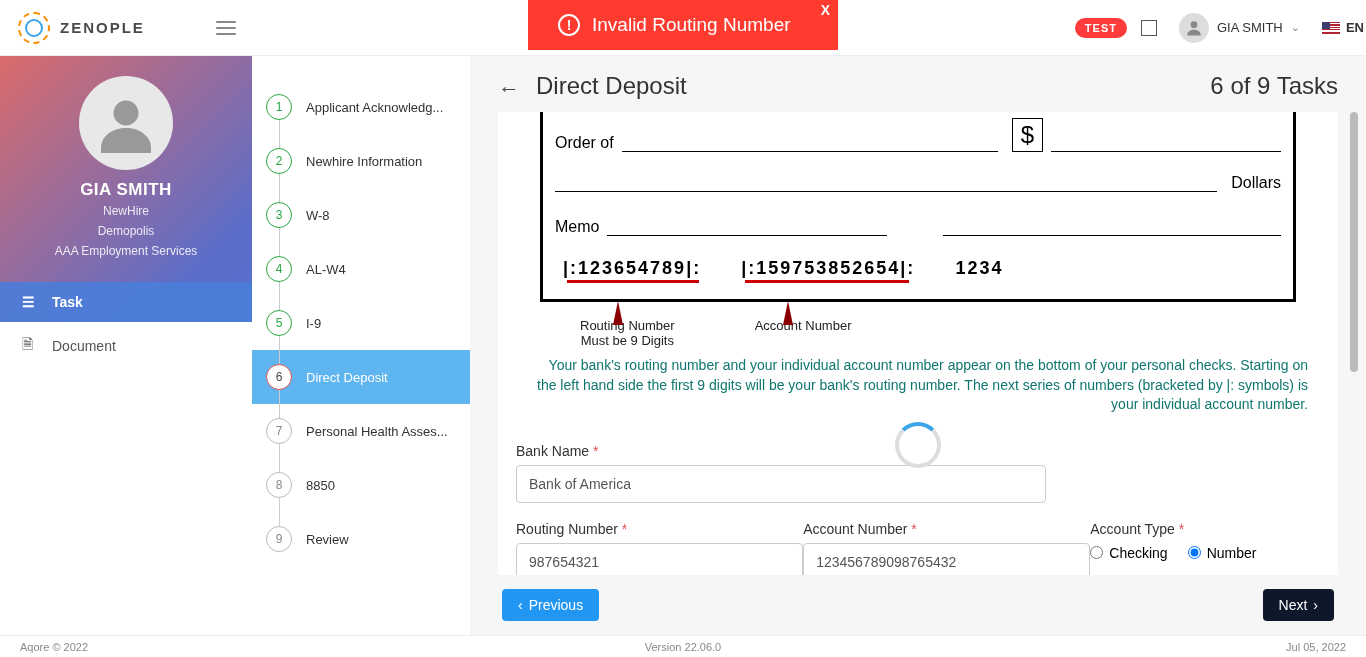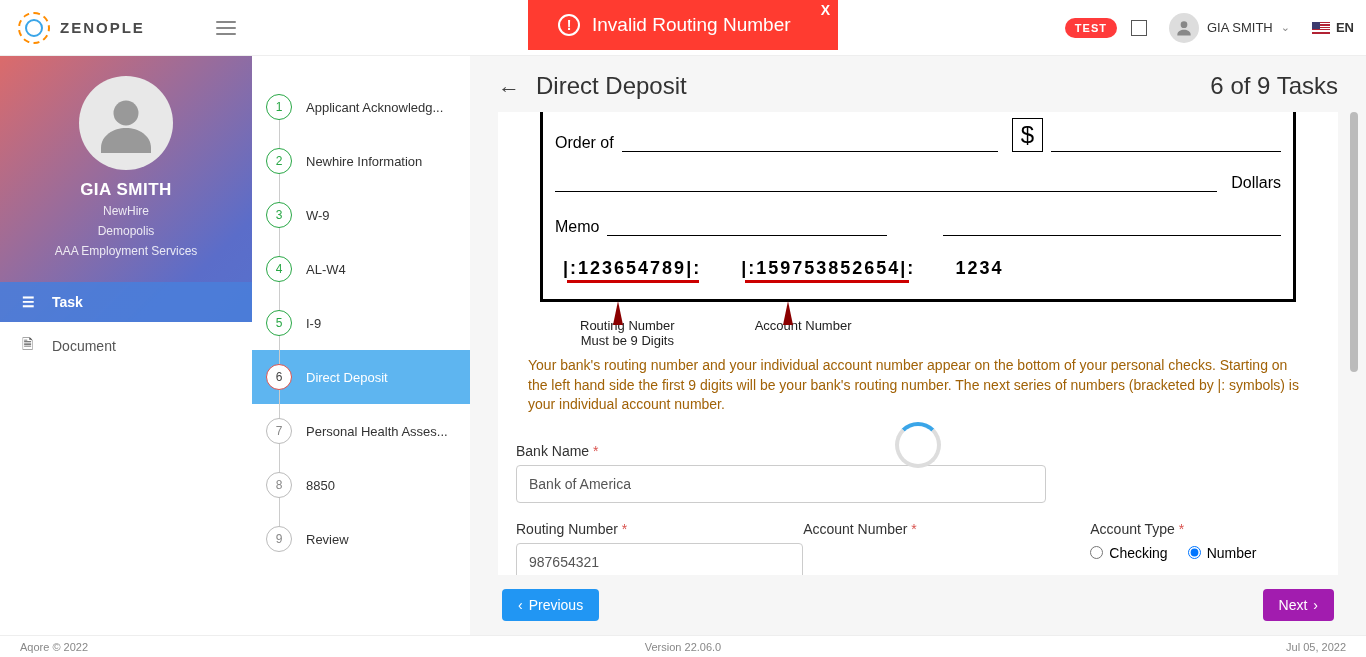--- a/index.html
+++ b/index.html
@@ -6,21 +6,21 @@
 body { width: 1366px; height: 657px; background: #f5f5f5; position: relative; overflow: hidden; }
 
 
 .header { position: absolute; top: 0; left: 0; right: 0; height: 56px; background: #fff; display: flex; align-items: center; border-bottom: 1px solid #eee; z-index: 50; }
 .logo-area { display: flex; align-items: center; gap: 10px; padding-left: 18px; width: 252px; }
 .logo-icon { width: 32px; height: 32px; border: 2px dashed #ff8c00; border-radius: 50%; display: flex; align-items: center; justify-content: center; position: relative; }
 .logo-icon::before { content: ''; width: 14px; height: 14px; border: 2px solid #3aa5e8; border-radius: 50%; }
 .logo-text { font-size: 15px; font-weight: 600; letter-spacing: 2px; color: #4a4a4a; text-align: center; }
 .hamburger { margin-left: auto; margin-right: 16px; cursor: pointer; display: flex; flex-direction: column; gap: 4px; }
 .hamburger span { width: 20px; height: 2px; background: #888; border-radius: 1px; }
-.header-right { margin-left: auto; display: flex; align-items: center; gap: 14px; padding-right: 12px; }
+.header-right { margin-left: auto; display: flex; align-items: center; gap: 14px; padding-right: 2px; }
 .test-badge { background: #ff3b3b; color: #fff; font-size: 11px; font-weight: bold; padding: 4px 10px; border-radius: 12px; letter-spacing: 1px; }
 .fullscreen-icon { width: 16px; height: 16px; border: 1.5px solid #555; position: relative; cursor: pointer; }
 .user-dropdown { display: flex; align-items: center; gap: 8px; cursor: pointer; padding: 0 8px; }
 .user-avatar-sm { width: 30px; height: 30px; border-radius: 50%; background: #ddd; display: flex; align-items: center; justify-content: center; }
 .user-avatar-sm svg { width: 20px; height:20px; fill:#888; }
 .user-name { font-size: 13px; font-weight: 500; color: #333; }
 .chevron { font-size: 11px; color: #888; }
 .lang { display: flex; align-items: center; gap: 6px; font-size: 13px; font-weight: 600; color: #333; }
 .flag { width: 18px; height: 12px; background: linear-gradient(to bottom, #b22234 0 7%, #fff 7% 14%, #b22234 14% 21%, #fff 21% 28%, #b22234 28% 35%, #fff 35% 42%, #b22234 42% 50%, #fff 50% 57%, #b22234 57% 64%, #fff 64% 71%, #b22234 71% 78%, #fff 78% 85%, #b22234 85% 100%); position: relative; }
 .flag::before { content:''; position:absolute; top:0; left:0; width:8px; height:7px; background:#3c3b6e; }
@@ -76,39 +76,39 @@
 .micr { font-family: monospace; font-size: 18px; letter-spacing: 2px; display: flex; gap: 40px; margin-top: 22px; padding-left: 8px; font-weight: bold; }
 .micr-routing { position: relative; }
 .micr-routing::after { content:''; position:absolute; left:4px; right:2px; bottom:-4px; height:3px; background:#c00; }
 .micr-account { position: relative; }
 .micr-account::after { content:''; position:absolute; left:4px; right:6px; bottom:-4px; height:3px; background:#c00; }
 .arrow-up { position: absolute; width: 0; height: 0; border-left: 5px solid transparent; border-right: 5px solid transparent; border-bottom: 24px solid #8b0000; }
 
 .check-captions { display: flex; gap: 80px; padding-left: 64px; margin-top: 16px; font-size: 13px; color: #222; }
 .caption-block { text-align: center; }
 
-.info-text { font-size: 14px; color: #a16207; text-align: left; padding: 8px 12px; line-height: 1.4; }
+.info-text { font-size: 14px; color: #0f766e; text-align: right; padding: 8px 12px; line-height: 1.4; }
 
 
 .loader { position: absolute; top: 310px; left: 50%; transform: translateX(-50%); width: 46px; height: 46px; border: 4px solid #ddd; border-top-color: #3aa5e8; border-radius: 50%; z-index: 30; }
 
 
 .form { padding: 20px 0 0; }
 .form-label { font-size: 14px; color: #333; margin-bottom: 6px; display: block; }
 .required { color: #d9534f; }
 .form-input { width: 100%; padding: 10px 12px; border: 1px solid #ccc; border-radius: 4px; font-size: 14px; color: #555; }
 .form-row { display: flex; margin-top: 18px; }
 .form-col { flex: 1; }
 .radio-group { display: flex; gap: 20px; align-items: center; margin-top: 8px; font-size: 14px; }
 .radio-opt { display: flex; align-items: center; gap: 6px; }
 
 .action-bar { display:flex; justify-content:space-between; padding: 14px 32px; }
 .btn { padding: 8px 16px; border-radius: 4px; border: none; font-size: 14px; font-weight: 500; color: #fff; cursor: pointer; display: flex; align-items: center; gap: 6px; }
 .btn-prev { background: #2196f3; }
-.btn-next { background: #a21caf; }
+.btn-next { background: #0f172a; }
 
 
 .footer { position: absolute; bottom: 0; left: 0; right: 0; height: 22px; background: #fff; display: flex; align-items: center; justify-content: space-between; padding: 0 20px; font-size: 11px; color: #888; border-top: 1px solid #eee; }
 .footer-center { position: absolute; left: 50%; transform: translateX(-50%); }
 </style>
 </head>
 <body>
 
 <div class="error-toast">
   <div class="icon">!</div>
@@ -177,21 +177,21 @@
   <div class="step">
       <div class="step-circle">1</div>
       <div class="step-label">Applicant Acknowledg...</div>
     </div>
   <div class="step step-line">
       <div class="step-circle">2</div>
       <div class="step-label">Newhire Information</div>
     </div>
   <div class="step step-line">
       <div class="step-circle">3</div>
-      <div class="step-label">W-9</div>
+      <div class="step-label">W-8</div>
     </div>
   <div class="step step-line">
       <div class="step-circle">4</div>
       <div class="step-label">AL-W4</div>
     </div>
   <div class="step step-line">
       <div class="step-circle">5</div>
       <div class="step-label">I-9</div>
     </div>
   <div class="step step-line active">
@@ -267,20 +267,21 @@
         <label class="form-label"><span>Bank Name</span> <span class="required">*</span></label>
         <input class="form-input" style="max-width: 530px;" value="Bank of America">
 
         <div class="form-row">
           <div class="form-col">
             <label class="form-label"><span>Routing Number</span> <span class="required">*</span></label>
             <input class="form-input" value="987654321" style="">
           </div>
           <div class="form-col">
             <label class="form-label"><span>Account Number</span> <span class="required">*</span></label>
+            <input class="form-input" value="123456789098765432" style="">
           </div>
           <div class="form-col" style="flex:0.8">
             <label class="form-label"><span>Account Type</span> <span class="required">*</span></label>
             <div class="radio-group">
               <label class="radio-opt">
                   <input type="radio" name="acct" style=""> 
                   <span>Checking</span>
                 </label>
               <label class="radio-opt">
                   <input type="radio" name="acct" checked="" style=""> 

